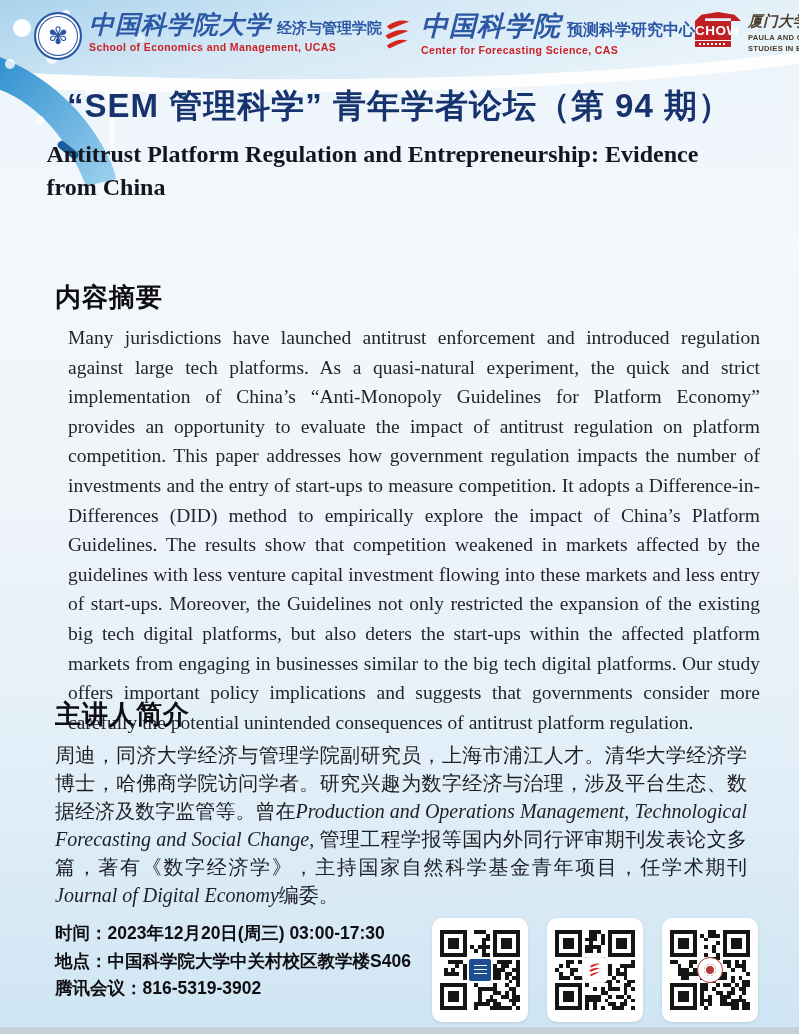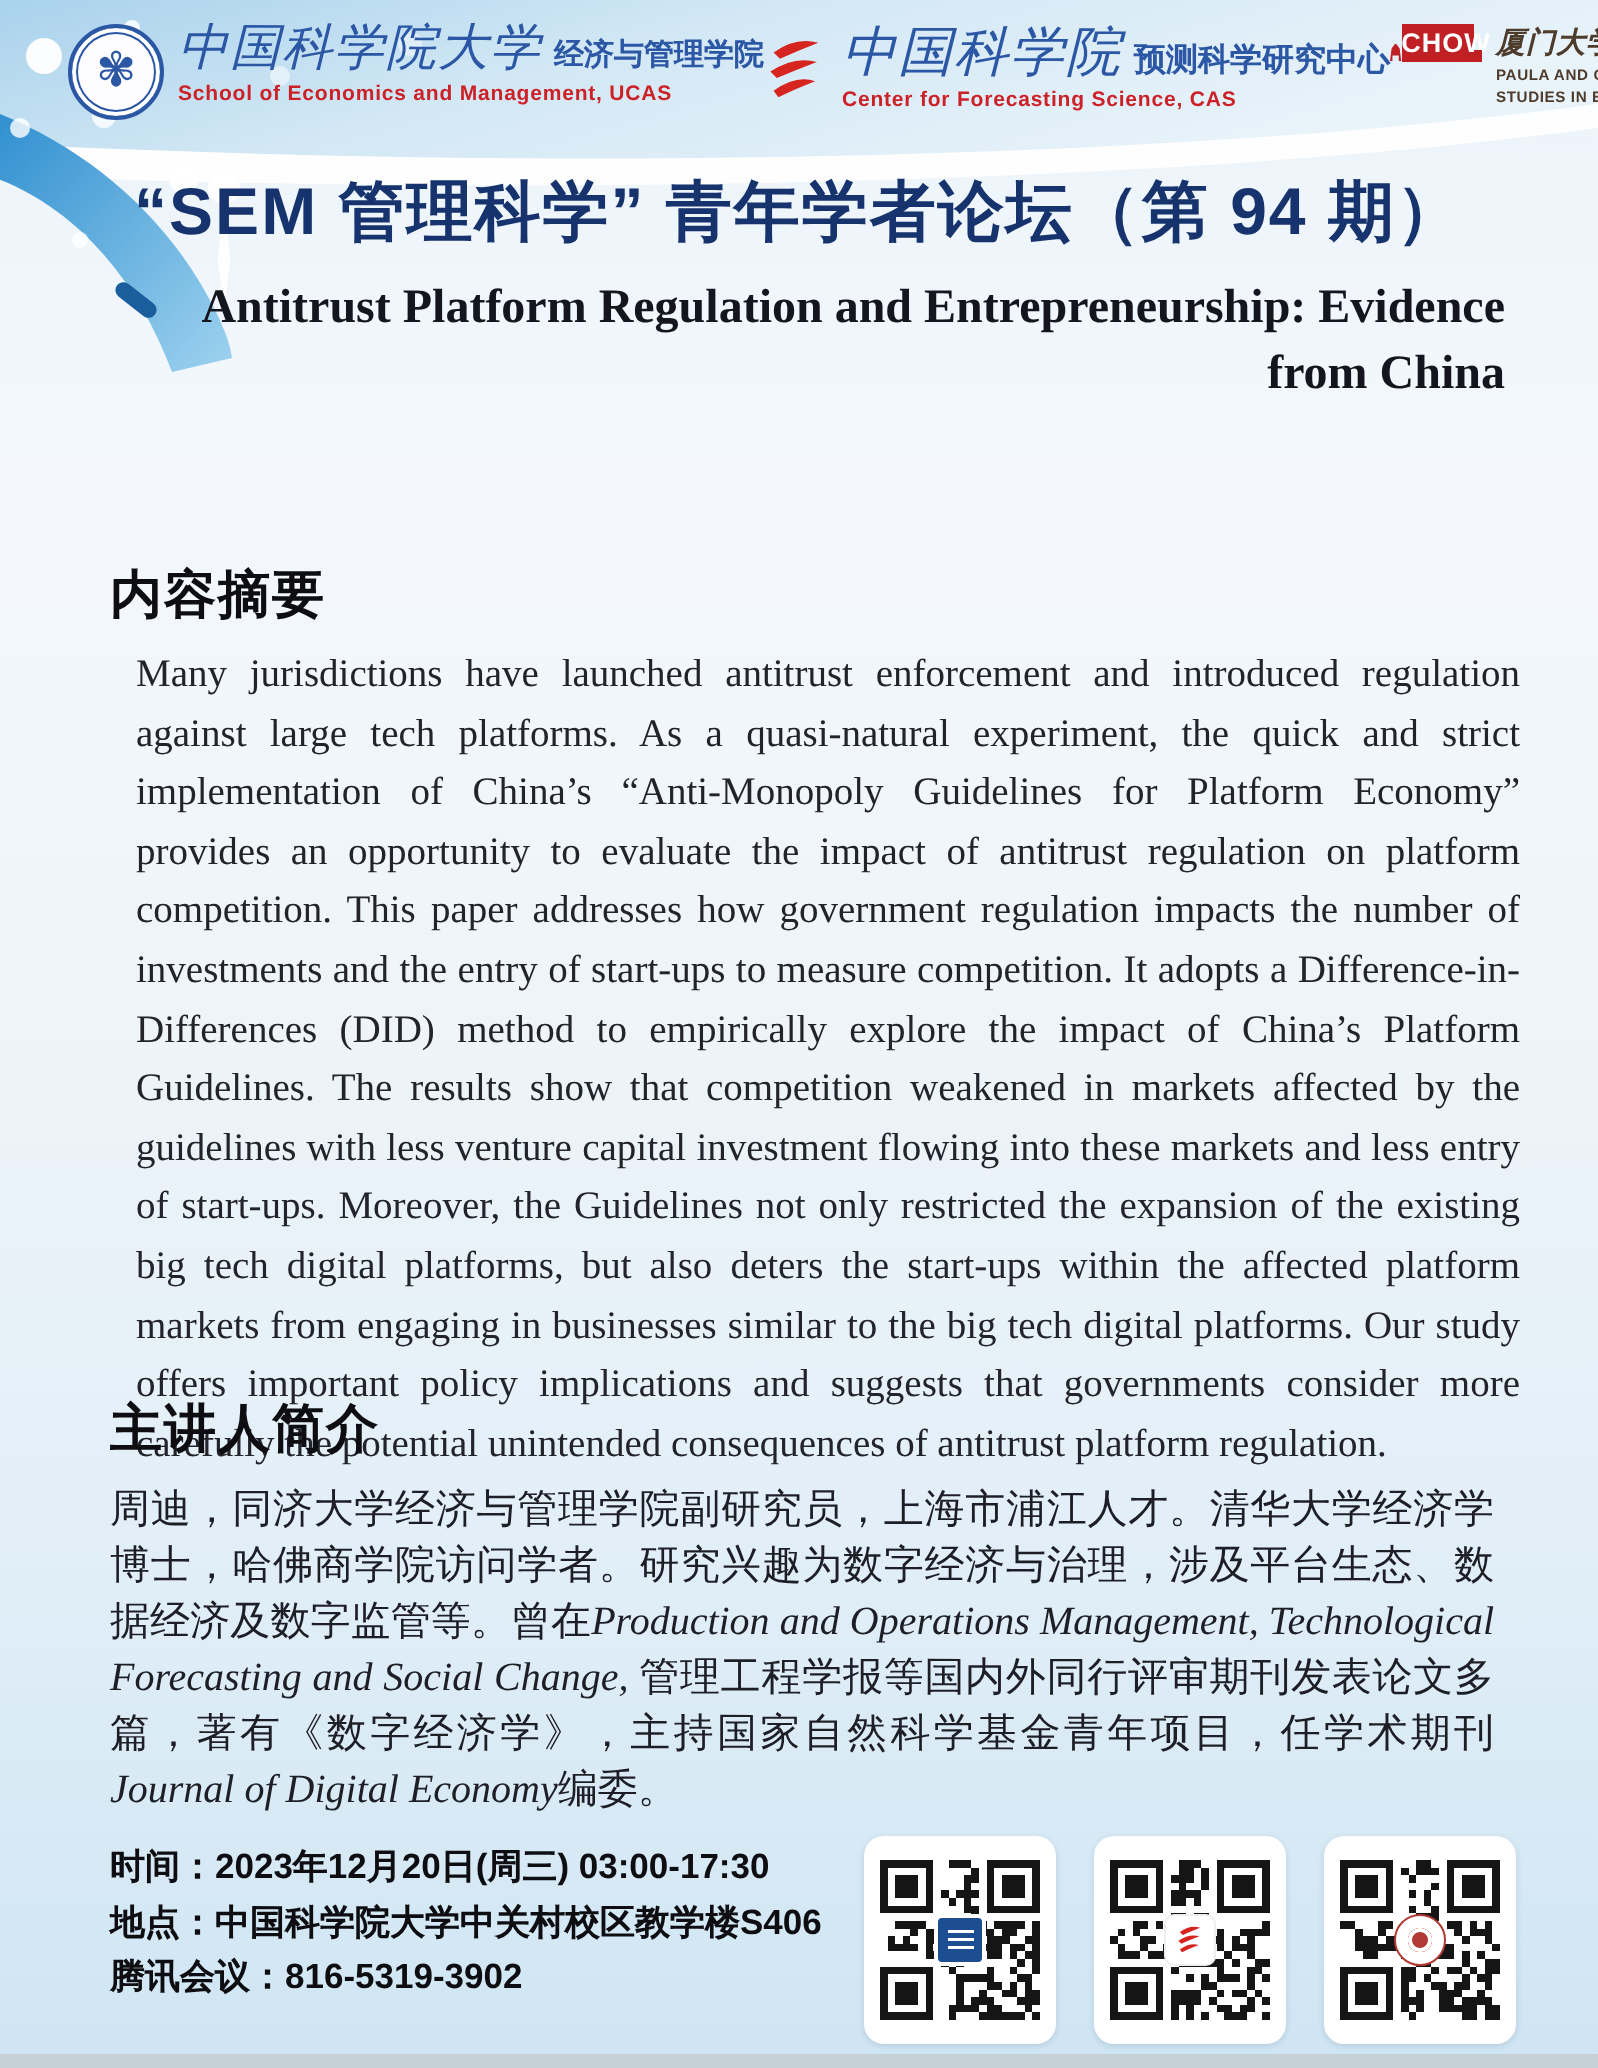--- a/index.html
+++ b/index.html
@@ -12,42 +12,42 @@
   
   .hdr-decor{position:absolute;top:0;left:0;pointer-events:none}
   
   .logo-row{position:absolute;top:12px;left:34px;right:8px;display:flex;align-items:flex-start;justify-content:space-between}
   .logo{display:flex;align-items:flex-start;gap:7px}
   .emblem{width:44px;height:44px;border-radius:50%;border:2.5px solid #2b57a5;background:#fdfdff;
           display:flex;align-items:center;justify-content:center;box-shadow:inset 0 0 0 2px #fff,inset 0 0 0 3px #2b57a5;}
   .emblem span{color:#2b57a5;font-size:24px;line-height:1}
   .lcol{display:flex;flex-direction:column}
   .lrow{display:flex;align-items:baseline;gap:6px;white-space:nowrap}
-  .cal{font-family:"Liberation Serif","DejaVu Serif",serif;font-weight:normal;font-style:italic;
+  .cal{font-family:"Liberation Serif","DejaVu Serif",serif;font-weight:bold;font-style:italic;
        color:#2b57a5;font-size:25px;line-height:1.05;letter-spacing:1px}
   .dept{font-weight:bold;color:#2b57a5;font-size:15px}
   .len{color:#cc2127;font-size:10.5px;font-weight:bold;letter-spacing:.4px;margin-top:3px;white-space:nowrap}
   .cas-mark{margin-top:4px}
   .g2 .cal{font-size:27px}
   .g2 .dept{font-size:16px}
   
-  .chow{display:flex;align-items:flex-end;width:46px}
+  .chow{display:flex;flex-direction:column;align-items:flex-start;width:46px}
   .chow-roof{width:46px;height:9px;background:#c01f24;clip-path:polygon(0 100%,14% 30%,50% 0,86% 30%,100% 100%,78% 100%,78% 70%,22% 70%,22% 100%)}
   .chow-body{width:36px;background:#c01f24;color:#fff;font-weight:bold;font-size:13.5px;text-align:center;
              letter-spacing:.5px;padding:3px 0 2px;line-height:1;font-stretch:condensed}
   .chow-base{width:36px;height:6px;background:#c01f24;margin-top:1px;position:relative}
   .chow-base::after{content:"";position:absolute;left:4px;right:4px;top:2px;height:2px;
              background:repeating-linear-gradient(90deg,#fff 0 2px,transparent 2px 4px)}
   .g3 .cn{font-family:"Liberation Serif","DejaVu Serif",serif;font-weight:bold;font-style:italic;
           color:#4d3b2b;font-size:14.5px;letter-spacing:.5px;white-space:nowrap}
   .g3 .en{color:#4d3b2b;font-size:7.6px;font-weight:bold;letter-spacing:.3px;margin-top:2px;white-space:nowrap}
   
   .forum-title{position:absolute;top:84px;left:0;width:100%;text-align:center;
     font-weight:bold;font-size:33px;letter-spacing:1px;color:#16336e}
-  .eng-title{position:absolute;top:138px;left:50%;transform:translateX(-50%);width:706px;text-align:right;
+  .eng-title{position:absolute;top:138px;left:50%;transform:translateX(-50%);width:706px;text-align:left;
     font-family:"Liberation Serif","DejaVu Serif",serif;font-weight:bold;font-size:24px;line-height:33px;color:#15151f}
   .speaker{position:absolute;top:212px;left:0;width:100%;text-align:center;
     font-family:"Liberation Serif","DejaVu Serif",serif;font-weight:bold;font-size:22px;line-height:33px;color:#15151f}
   
   .sec-head{position:absolute;left:55px;font-weight:bold;font-size:26px;color:#0d0d12;letter-spacing:1px}
   .abstract-head{top:280px}
   .abstract-body{position:absolute;top:323px;left:68px;width:692px;
     font-family:"Liberation Serif","DejaVu Serif",serif;font-size:19.5px;line-height:29.6px;
     text-align:justify;color:#23232b}
   .bio-head{top:697px}

